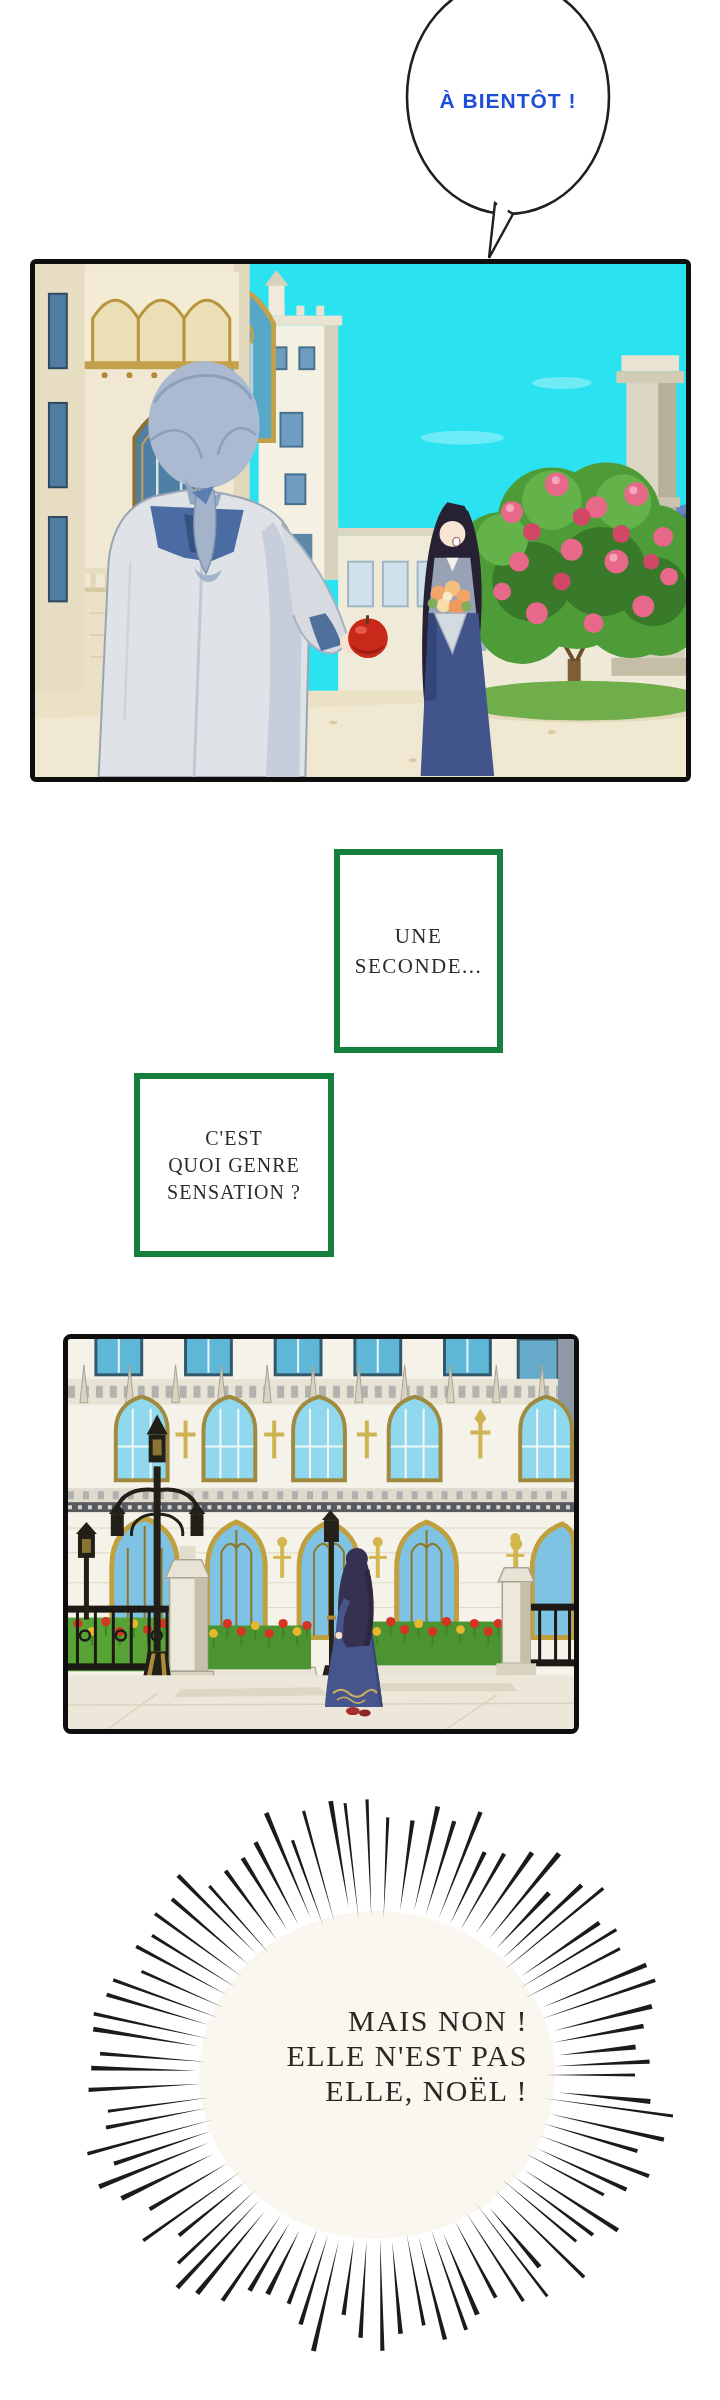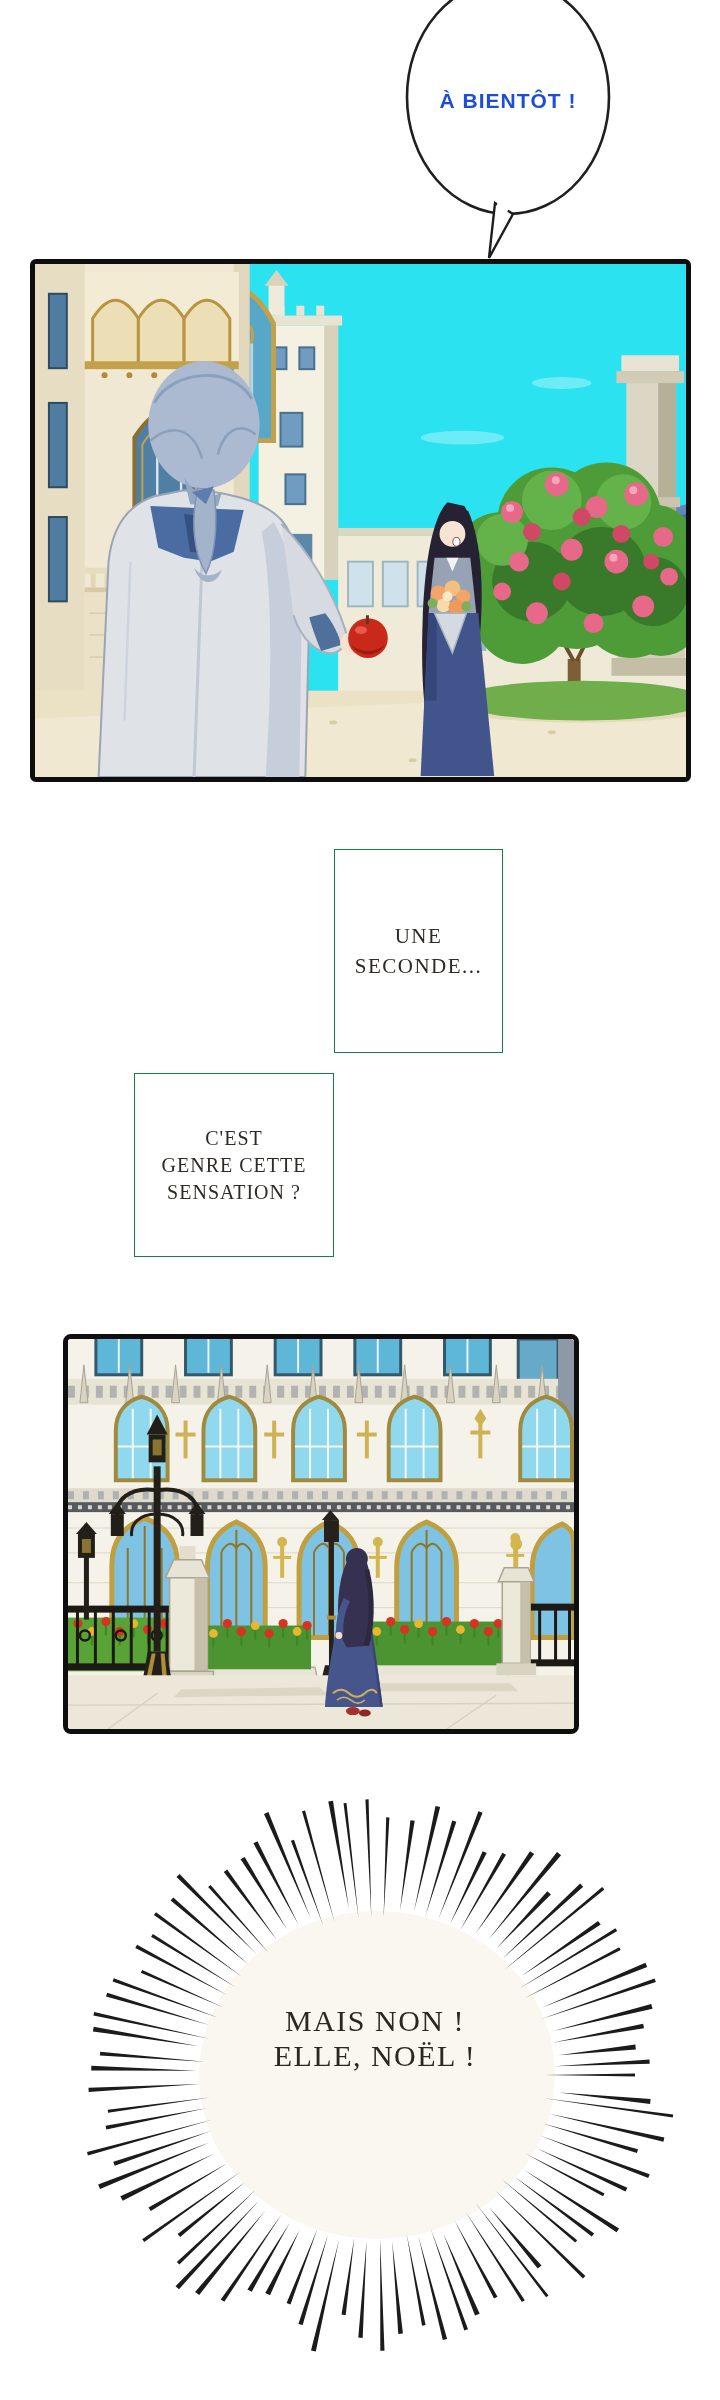--- a/index.html
+++ b/index.html
@@ -10,28 +10,28 @@
   .bubble-svg{position:absolute;left:398px;top:-25px;width:220px;height:293px;}
   .bubble-text{position:absolute;left:398px;top:88px;width:220px;height:26px;line-height:26px;
        text-align:center;font-size:21px;font-weight:bold;letter-spacing:1px;color:#1d4ed8;}
   
   .panel{position:absolute;background:#fff;border:5px solid #0e0e0e;border-radius:6px;
        overflow:hidden;margin:0;box-sizing:border-box;}
   .panel svg{display:block;width:100%;height:100%;}
   .panel-1{left:30px;top:259px;width:661px;height:523px;}
   .panel-2{left:63px;top:1334px;width:516px;height:400px;border-radius:8px;}
   
-  .caption-box{position:absolute;background:#fff;border:1px solid #15803d;box-sizing:border-box;
+  .caption-box{position:absolute;background:#fff;border:6px solid #15803d;box-sizing:border-box;
        display:flex;flex-direction:column;justify-content:center;align-items:center;
        font-family:"Liberation Serif",serif;color:#2e2b27;text-align:right;}
   .box-1{left:334px;top:849px;width:169px;height:204px;font-size:21px;line-height:30px;letter-spacing:1.5px;}
   .box-2{left:134px;top:1073px;width:200px;height:184px;font-size:20px;line-height:27px;letter-spacing:1px;}
   
   .burst-svg{position:absolute;left:65px;top:1772px;width:624px;height:608px;}
-  .burst-text{position:absolute;left:222px;top:2003px;width:306px;text-align:center;
+  .burst-text{position:absolute;left:222px;top:2003px;width:306px;text-align:right;
        font-family:"Liberation Serif",serif;font-size:30px;line-height:35px;
        letter-spacing:1.5px;color:#2b2823;}
 </style>
 </head>
 <body>
 
 <div class="page">
 
   <svg class="bubble-svg" viewBox="0 0 220 293" preserveAspectRatio="none" aria-hidden="true">
     <ellipse cx="110" cy="122" rx="101" ry="117" fill="#ffffff" stroke="#1f1f1f" stroke-width="2.6"></ellipse>
@@ -308,21 +308,21 @@
     </svg>
   </figure>
 
   <div class="caption-box box-1">
     <div>UNE</div>
     <div>SECONDE...</div>
   </div>
 
   <div class="caption-box box-2">
     <div>C'EST</div>
-    <div>GENRE CETTE</div>
+    <div>QUOI GENRE</div>
     <div>SENSATION ?</div>
   </div>
 
   <figure class="panel panel-2">
     <svg viewBox="0 0 508 392" preserveAspectRatio="none">
       <defs>
         <g id="tu-r">
             <rect x="-1" y="0" width="2" height="12" fill="#3e8527"></rect>
             <circle cx="0" cy="-2" r="4.6" fill="#d63322"></circle>
           </g>
@@ -675,16 +675,17 @@
         <polygon points="582.2,195.0 580.4,190.8 476.5,235.7" fill="#1b1b1b"></polygon>
         <polygon points="590.9,210.1 589.5,206.4 476.2,247.1" fill="#1b1b1b"></polygon>
         <polygon points="587.5,236.8 586.2,232.0 488.3,259.0" fill="#1b1b1b"></polygon>
         <polygon points="579.0,256.2 578.1,251.7 488.1,270.6" fill="#1b1b1b"></polygon>
         <polygon points="570.9,277.4 570.3,272.4 493.3,283.3" fill="#1b1b1b"></polygon>
         <polygon points="584.7,291.8 584.5,287.5 489.7,294.3" fill="#1b1b1b"></polygon>
       </g>
   </svg>
   <div class="burst-text">
     <div>MAIS NON !</div>
+    <div>ELLE N'EST PAS</div>
     <div>ELLE, NOËL !</div>
   </div>
 
 </div>
 
 </body></html>

